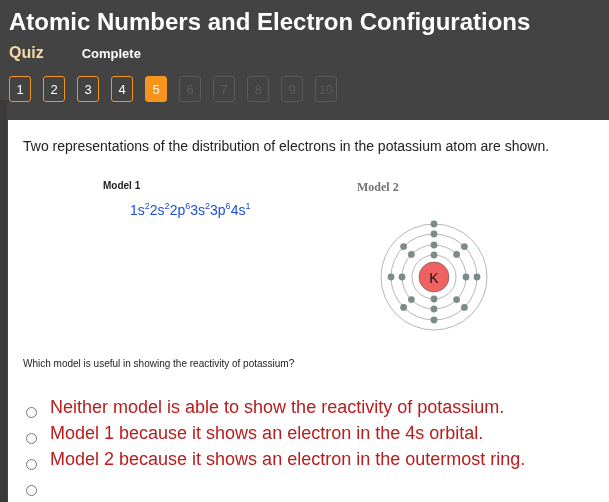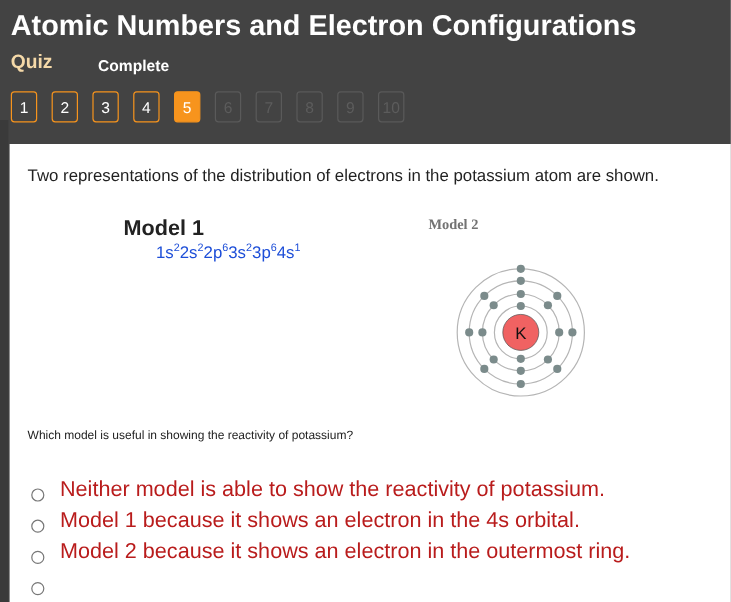--- a/index.html
+++ b/index.html
@@ -1,28 +1,28 @@
 <!DOCTYPE html>
 <html><head>
 <meta charset="utf-8">
 <style>
   html, body { margin:0; padding:0; }
   body { width:609px; height:502px; background:#434343; font-family:"Liberation Sans", sans-serif; position:relative; overflow:hidden; }
   .left-strip { position:absolute; left:0; top:100px; width:7px; height:402px; background:#3a3a3a; }
   .title { position:absolute; left:9px; top:8px; color:#ffffff; font-size:24px; font-weight:bold; margin:0; letter-spacing:0; }
-  .subrow { position:absolute; left:9px; top:44px; display:flex; align-items:flex-end; }
+  .subrow { position:absolute; left:9px; top:44px; display:flex; align-items:center; }
   .quiz { color:#f5d9a8; font-size:16px; font-weight:bold; }
   .status { color:#ffffff; font-size:13px; font-weight:bold; margin-left:38px; }
   .pager { position:absolute; left:9px; top:76px; display:flex; gap:12px; }
   .pg { width:22px; height:26px; box-sizing:border-box; border:1px solid #f7941d; border-radius:3px; color:#ffffff; font-size:13px; display:flex; align-items:center; justify-content:center; background:transparent; }
   .pg.current { background:#f7941d; }
   .pg.disabled { border-color:#5a5a5a; color:#5c5c5c; }
   .panel { position:absolute; left:8px; top:120px; width:601px; height:382px; background:#ffffff; }
   .intro { position:absolute; left:15px; top:18px; font-size:14px; color:#222; }
-  .m1-label { position:absolute; left:95px; top:60px; font-size:18px; font-weight:bold; color:#222; }
+  .m1-label { position:absolute; left:95px; top:60px; font-size:10px; font-weight:bold; color:#222; }
   .m2-label { position:absolute; left:349px; top:60px; font-size:12px; font-weight:bold; color:#737373;font-family:Liberation Serif, serif; }
   .config { position:absolute; left:122px; top:81px; font-size:14px; color:#1d4ed8; }
   .config sup { font-size:9px; }
   .atom { position:absolute; left:372px; top:94px; }
   .question { position:absolute; left:15px; top:238px; font-size:10px; color:#222; }
   .options { position:absolute; left:18px; top:272px; }
   .opt { display:flex; align-items:flex-end; height:26px; font-size:18px; color:#b91c1c; }
   .radio { width:11px; height:11px; border:1px solid #777; border-radius:50%; margin-right:13px; box-sizing:border-box; background:#fff; }
 </style>
 </head>

